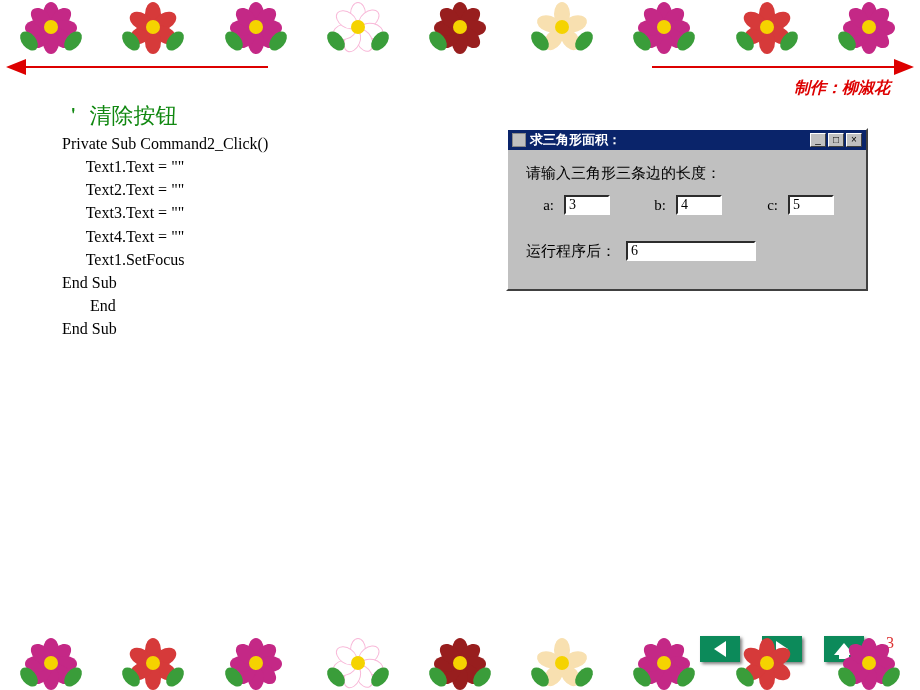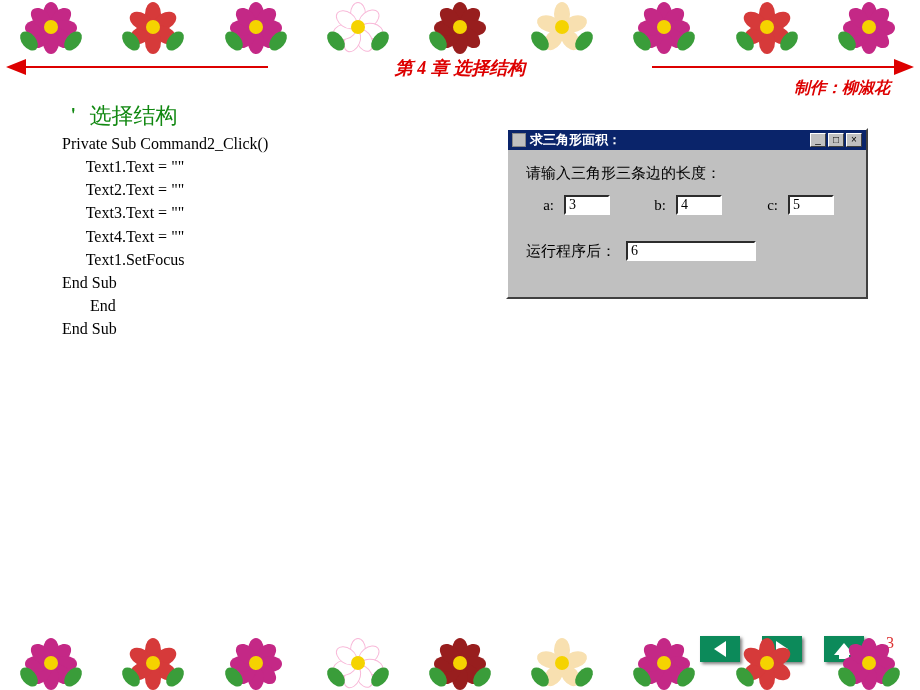--- a/index.html
+++ b/index.html
@@ -111,21 +111,21 @@
     align-items: center;
     height: 20px;
   }
   .titlebar .ticon { width:14px;height:14px;background:#c0c0c0;margin-right:4px;border:1px solid #888; position:relative;}
   .titlebar .ttxt { flex:1; font-weight:bold; }
   .titlebar .tbtn {
     width:16px;height:14px;background:#c0c0c0;margin-left:2px;
     border:1px solid #fff;border-right-color:#404040;border-bottom-color:#404040;
     font-size:10px;text-align:center;line-height:12px;color:#000;font-family:sans-serif;
   }
-  .winbody { padding: 14px 18px 24px; font-size:15px; }
+  .winbody { padding: 14px 18px 16px; font-size:15px; }
   .row { display:flex; align-items:center; gap:10px; margin:12px 0; }
   .row .lab { width:28px; text-align:right; }
   .row input {
     border:2px inset #fff;
     border-top-color:#808080;border-left-color:#808080;
     background:#fff; font-size:14px; width:46px; height:20px; padding:0 3px;
     font-family:"SimSun","NSimSun",serif;
   }
   .row.result input { width:130px; }
   .btnrow { display:flex; justify-content:space-around; margin-top:20px; }
@@ -265,28 +265,27 @@
       <div class="petal" style="transform:rotate(270deg)"></div>
       <div class="petal" style="transform:rotate(315deg)"></div>
       <div class="c"></div>
       <div class="leaf l1"></div>
     </div>
 </div>
 
 <div class="hdr">
   <div class="arrow-line left"></div>
     <div class="arrow-head lh"></div>
-  <div class="chapter">第 4 章   选择结构</div>
   <div class="arrow-line right"></div>
     <div class="arrow-head rh"></div>
 </div>
 <div class="credit">制作：柳淑花</div>
 
 <div class="content">
-  <div class="comment">＇ 选择结构</div>
+  <div class="comment">＇ 清除按钮</div>
   <pre>Private Sub Command2_Click()
       Text1.Text = ""
       Text2.Text = ""
       Text3.Text = ""
       Text4.Text = ""
       Text1.SetFocus
 End Sub</pre>
   <pre>       End
 End Sub</pre>
 </div>

